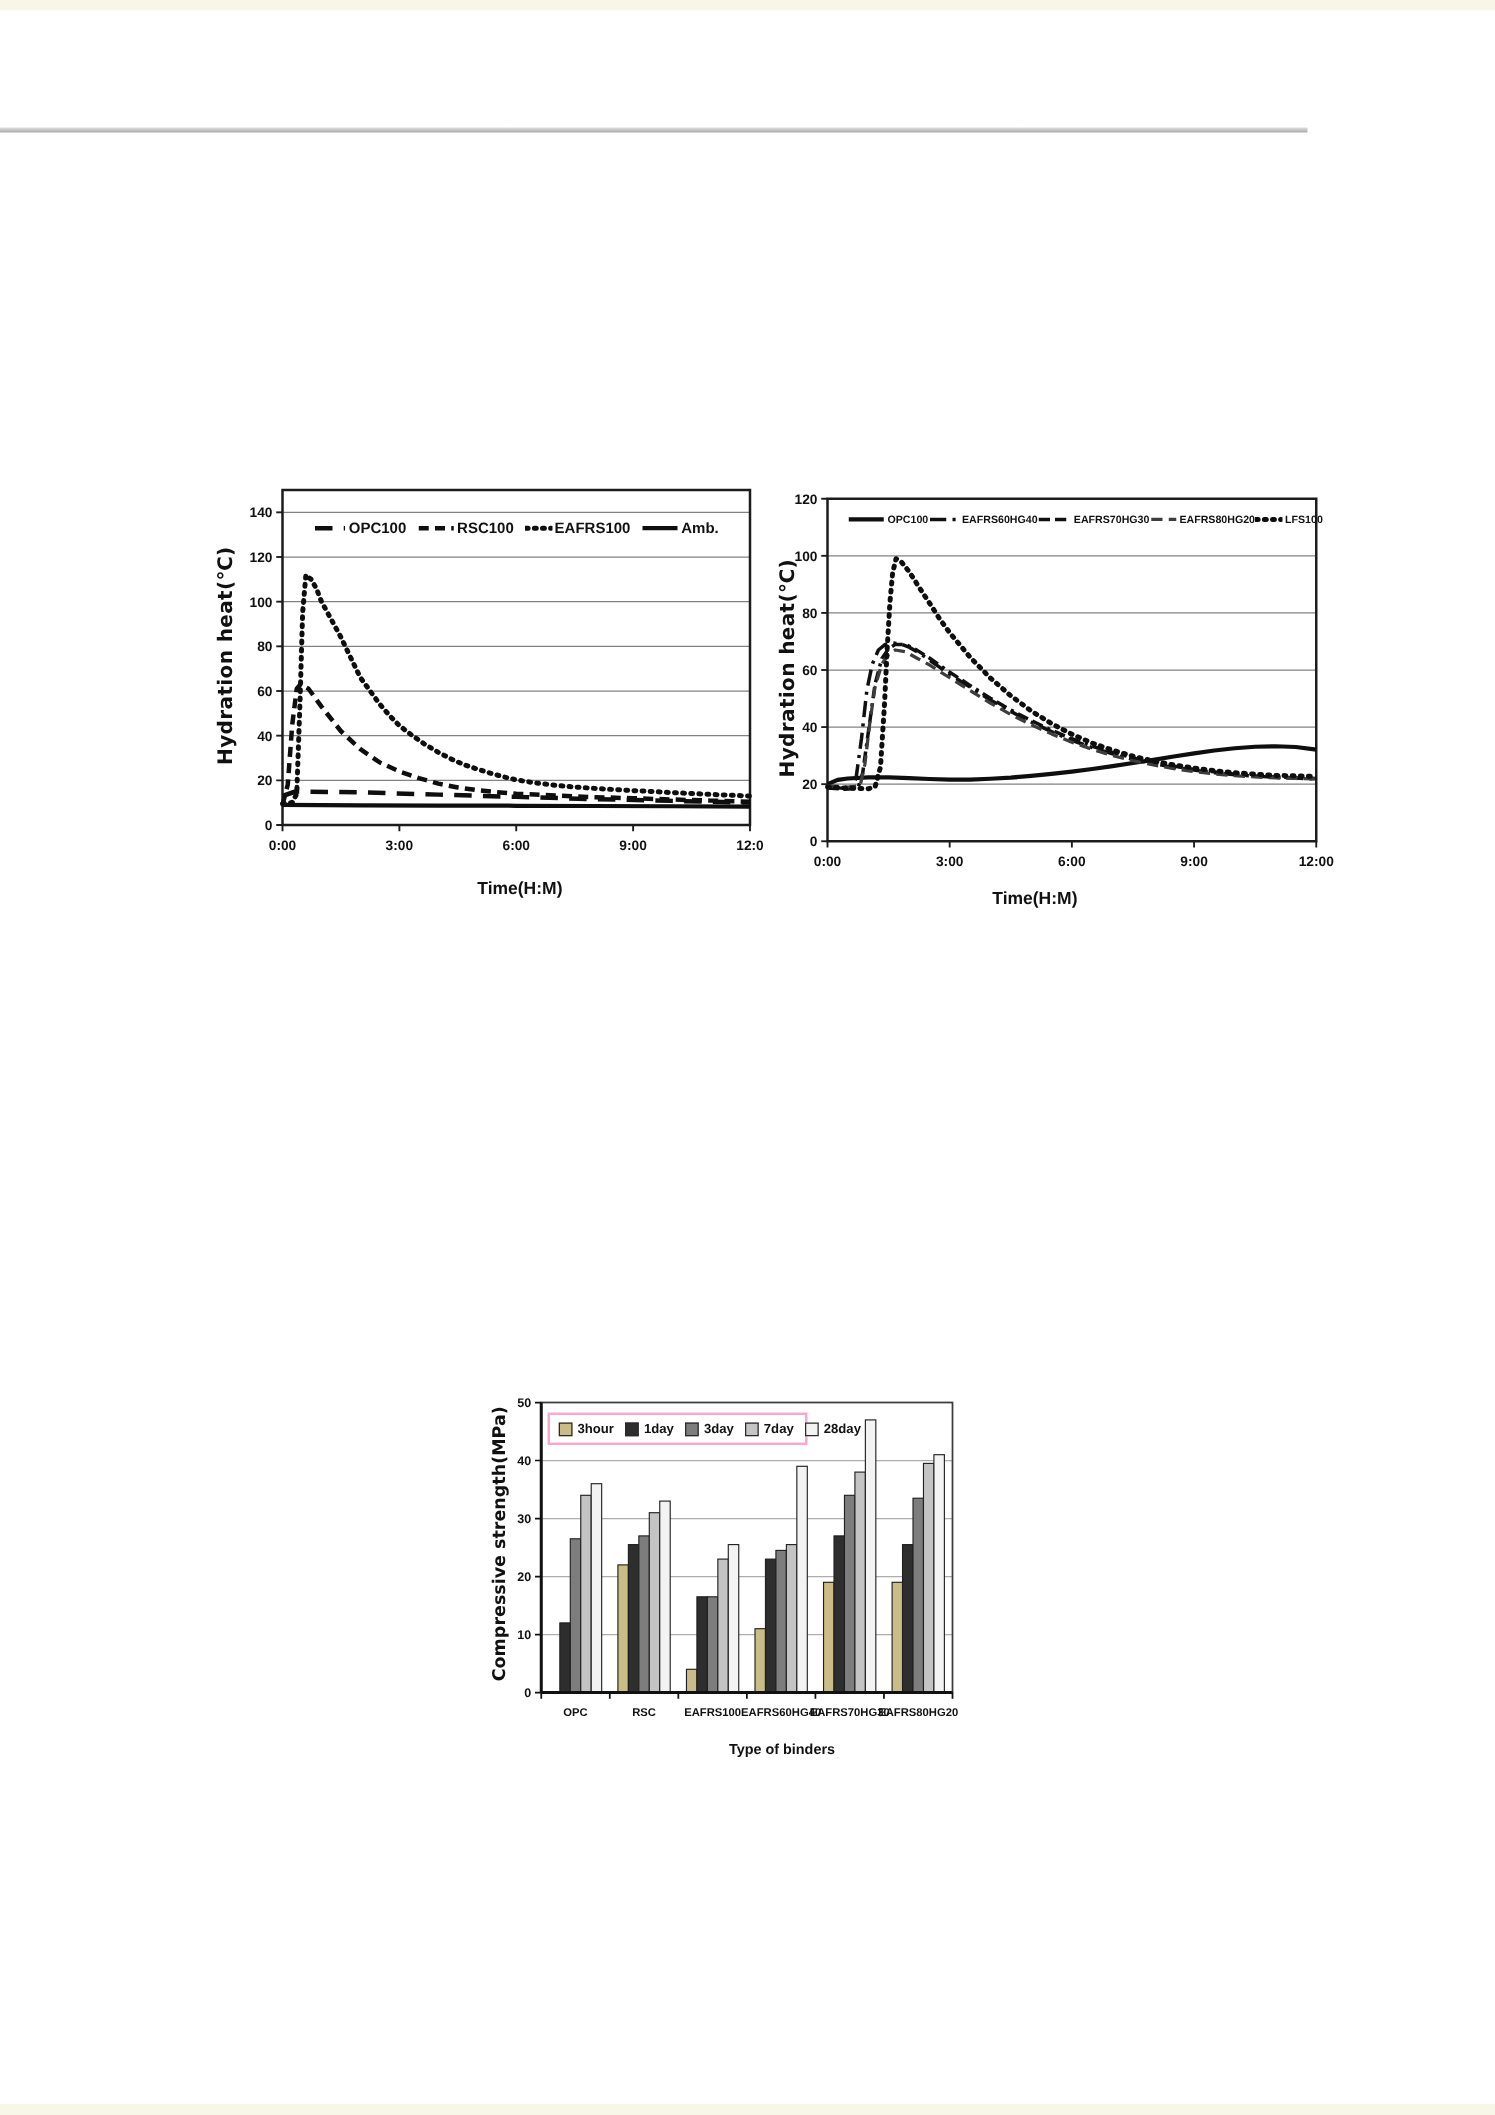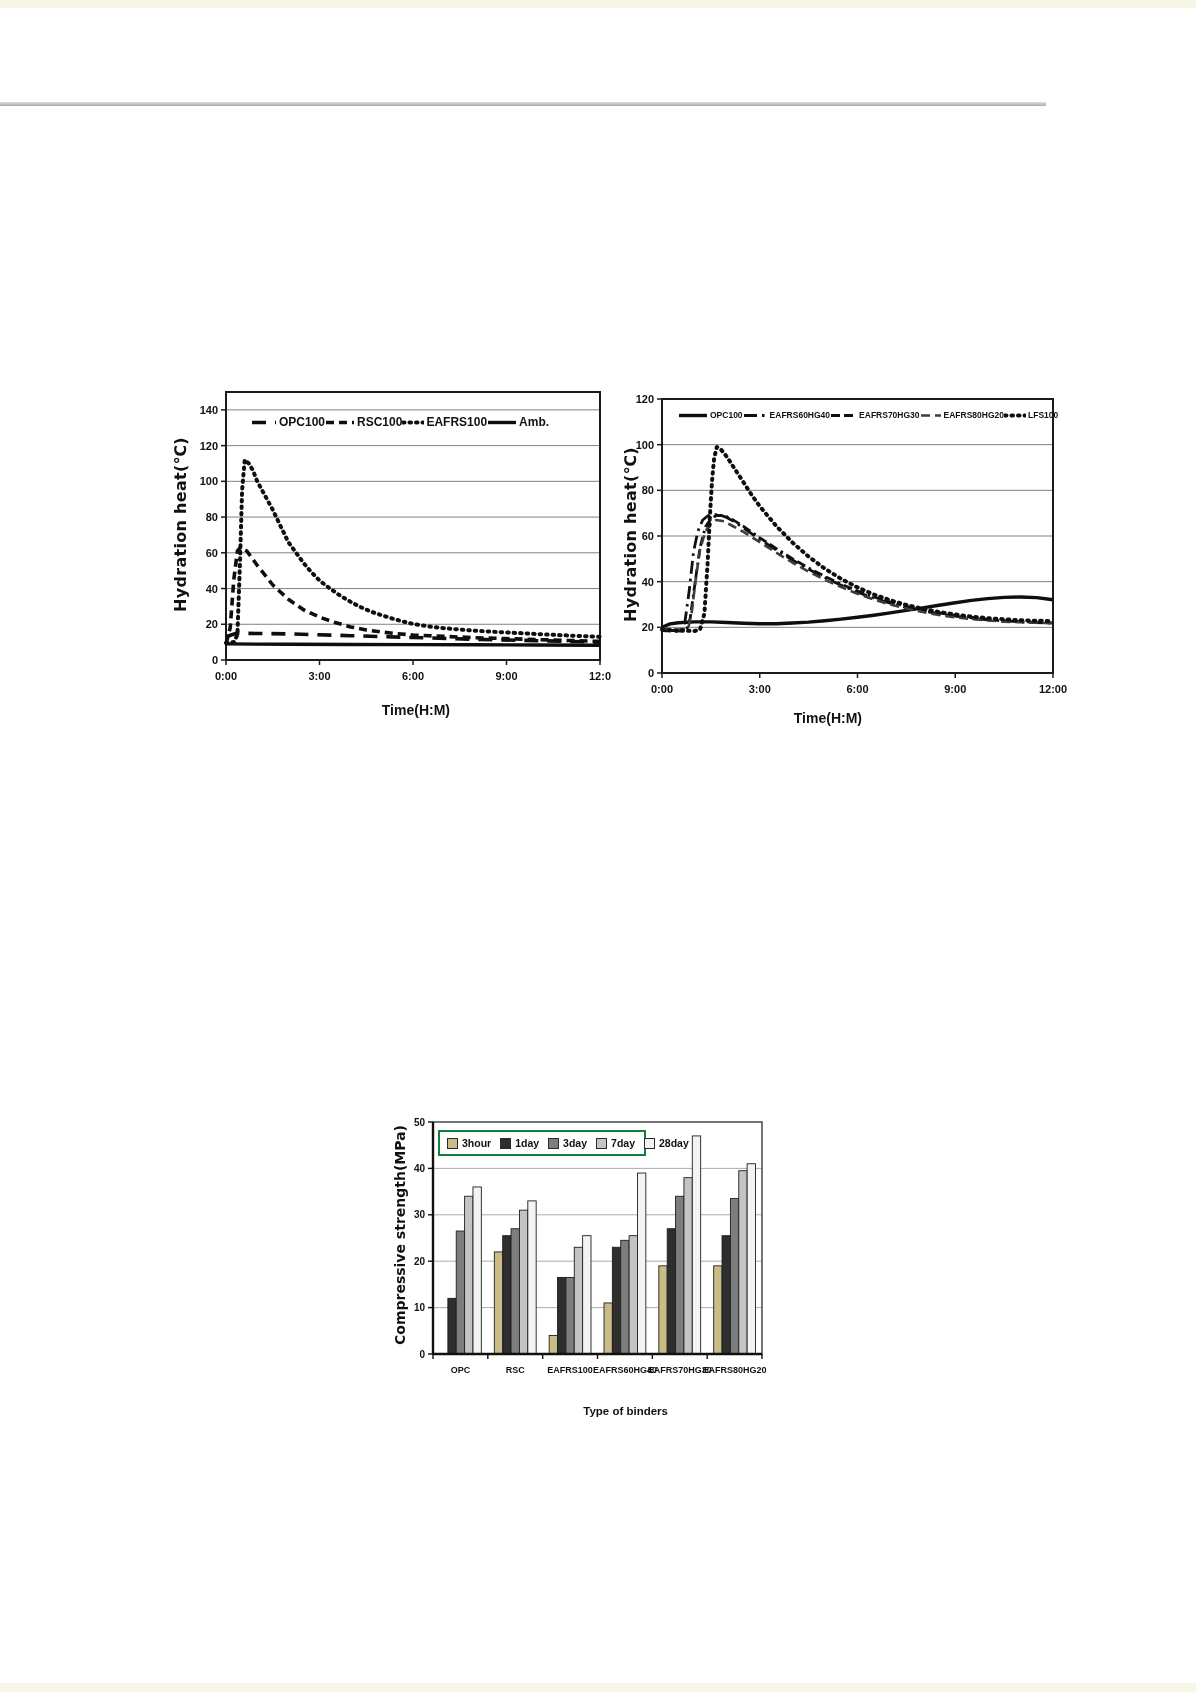--- a/index.html
+++ b/index.html
@@ -13,26 +13,26 @@
   .chart{position:absolute;}
   .chart svg{position:absolute;left:0;top:0;}
   .ylab{position:absolute;text-align:center;font-weight:bold;transform:rotate(-90deg);
         white-space:nowrap;font-family:"DejaVu Sans",sans-serif;}
   .xlab{position:absolute;text-align:right;font-weight:bold;font-size:14px;}
   .y0{left:-120px;top:170px;width:280px;font-size:16px;letter-spacing:.3px;}
   .x0{left:160px;top:357px;width:130px;}
   .y1{left:-122px;top:175px;width:280px;font-size:16px;letter-spacing:.3px;}
   .x1{left:120px;top:360px;width:130px;}
   .y2{left:-95px;top:197px;width:280px;font-size:14px;}
-  .x2{left:178px;top:375px;width:135px;font-size:11.5px;}
-  .legend{position:absolute;display:flex;align-items:center;justify-content:flex-start;}
+  .x2{left:178px;top:364px;width:135px;font-size:11.5px;}
+  .legend{position:absolute;display:flex;align-items:center;justify-content:space-between;}
   .leg0{left:91px;top:70px;width:324px;font-size:12px;font-weight:bold;}
   .leg1{left:66px;top:60px;width:367px;font-size:8.5px;font-weight:bold;}
   .leg2{left:83px;top:100px;width:190px;font-size:10.5px;font-weight:bold;
-        border:2px solid #15803d;background:#fff;padding:5px 7px;justify-content:flex-start;gap:9px;}
+        border:2px solid #f9a8d4;background:#fff;padding:5px 7px;justify-content:flex-start;gap:9px;}
   .li{display:flex;align-items:center;gap:2px;white-space:nowrap;}
   .li svg{position:static;display:block;}
   .sw{display:inline-block;width:9px;height:9px;border:1px solid #2a2a2a;margin-right:2px;}
   text.tick{font-family:"Liberation Sans",sans-serif;font-weight:bold;fill:#111;}
 </style>
 </head>
 <body>
 
 <div class="page">
   <div class="top-band" style="background: rgb(248, 246, 231);"></div>

